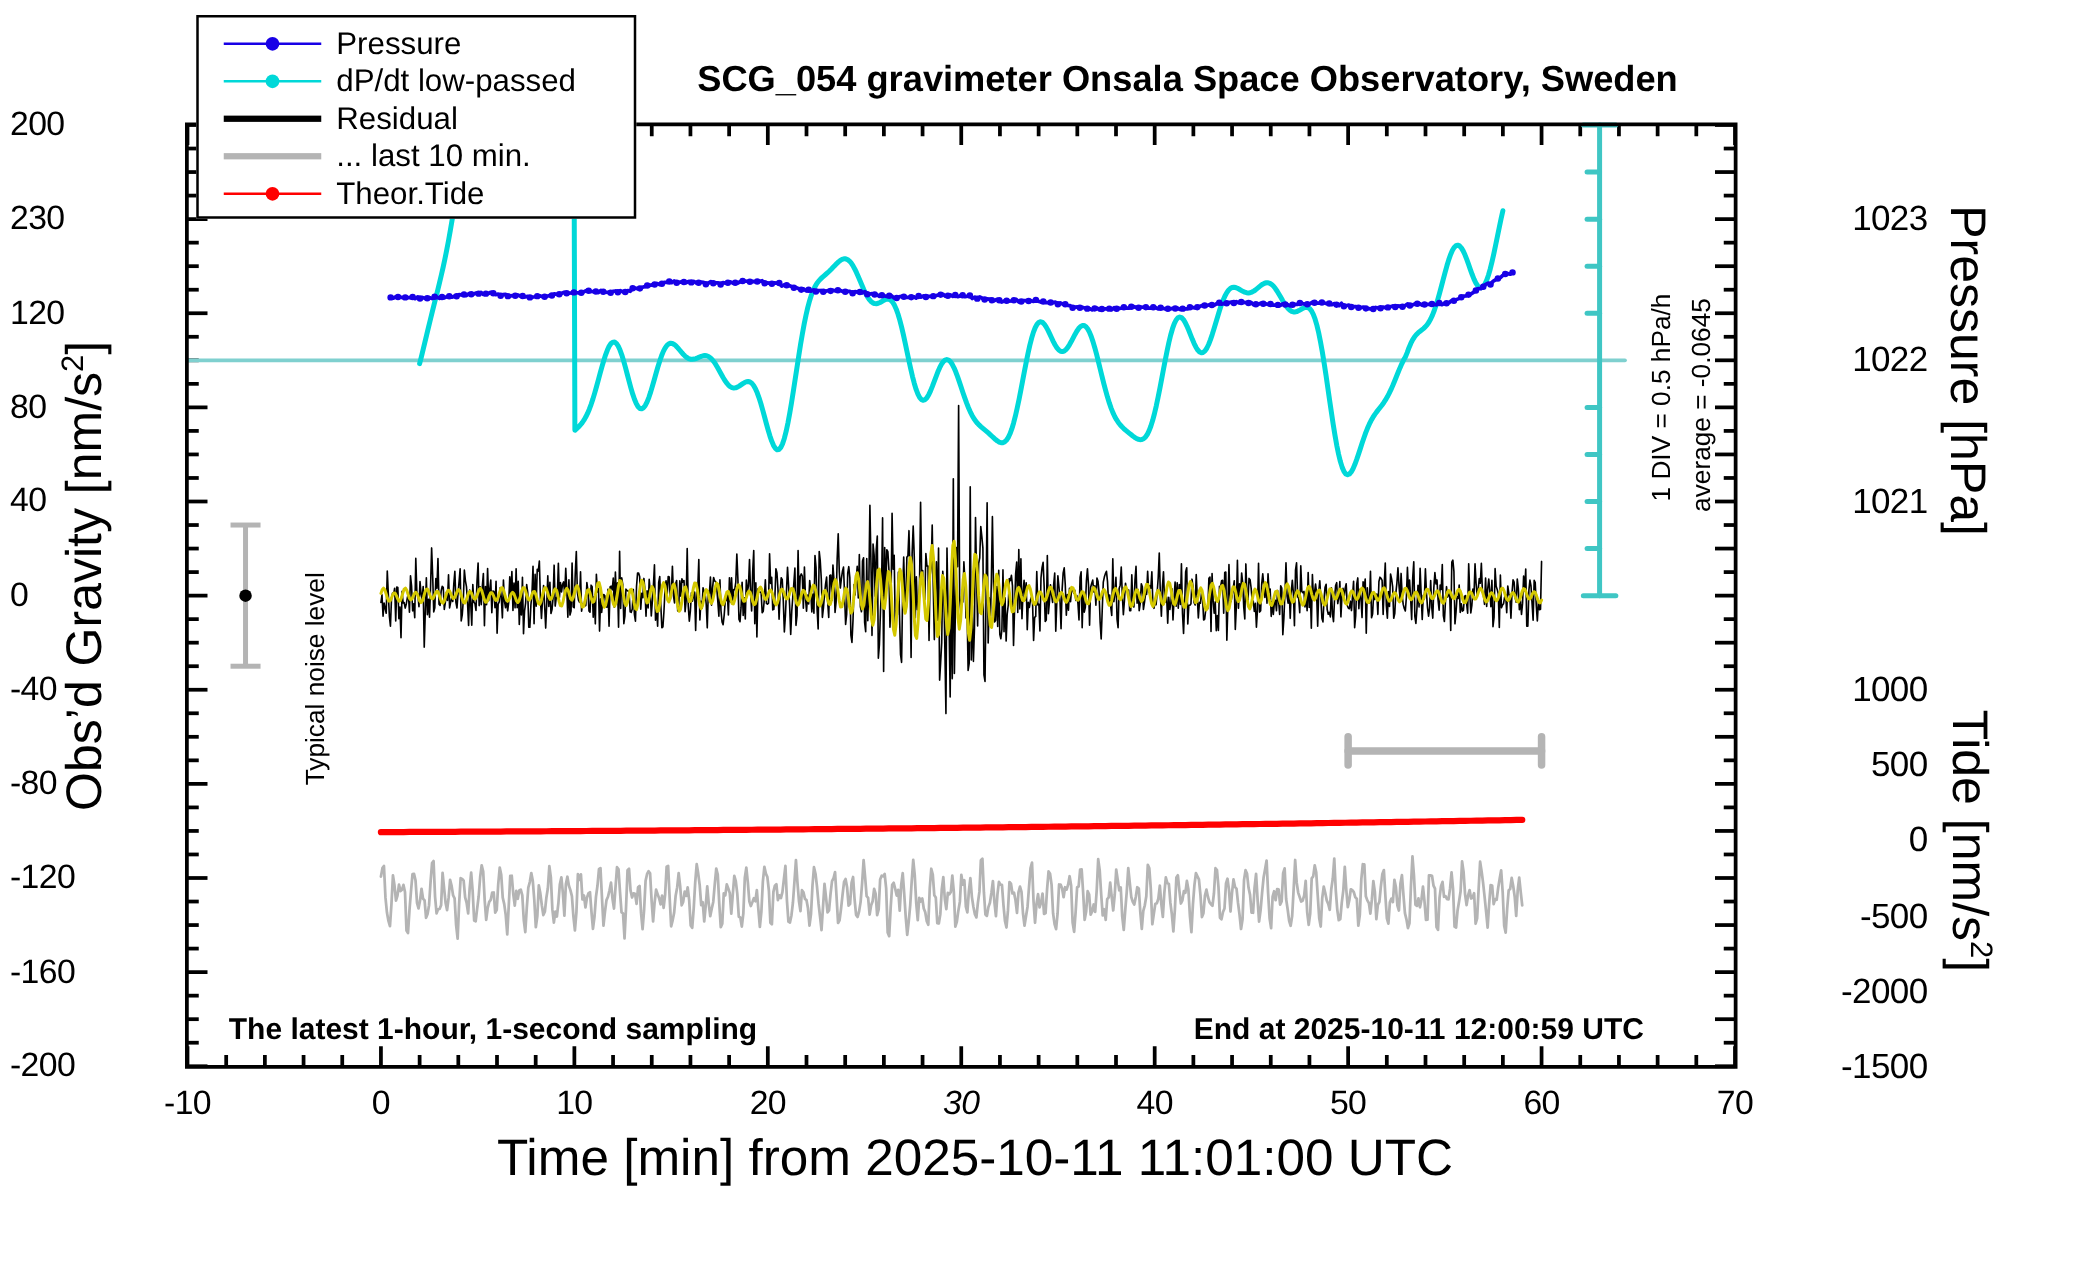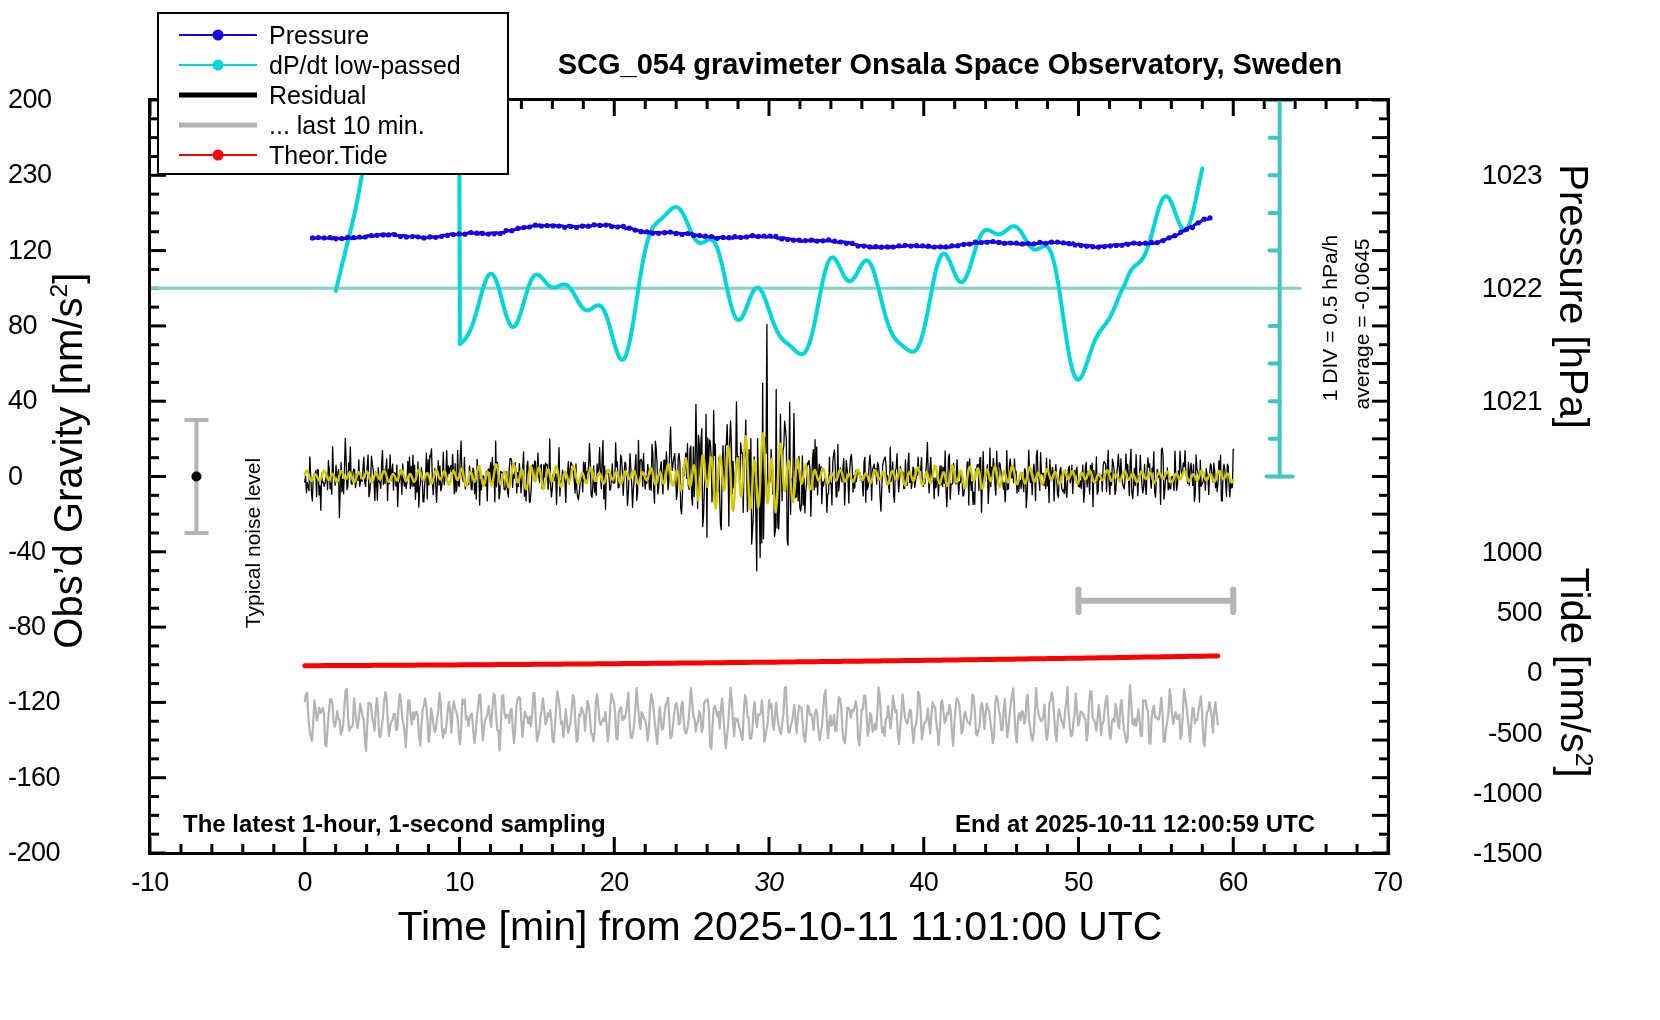--- a/index.html
+++ b/index.html
@@ -442,21 +442,21 @@
       <div class="xlab" style="left: 1018.5px; top: 867px;">50</div>
       <div class="xlab" style="left: 1173.25px; top: 867px;">60</div>
       <div class="xlab" style="left: 1328px; top: 867px;">70</div>
       <div class="y2lab" style="left: 1402px; top: 159.3px;">1023</div>
       <div class="y2lab" style="left: 1402px; top: 272.25px;">1022</div>
       <div class="y2lab" style="left: 1402px; top: 385.2px;">1021</div>
       <div class="y2lab" style="left: 1402px; top: 535.8px;">1000</div>
       <div class="y2lab" style="left: 1402px; top: 596.04px;">500</div>
       <div class="y2lab" style="left: 1402px; top: 656.28px;">0</div>
       <div class="y2lab" style="left: 1402px; top: 716.52px;">-500</div>
-      <div class="y2lab" style="left: 1402px; top: 776.76px;">-1000</div>
+      <div class="y2lab" style="left: 1402px; top: 776.76px;">-2000</div>
       <div class="y2lab" style="left: 1402px; top: 837px;">-1500</div>
     </div>
 
   <div class="foot" id="foot-left">The latest 1-hour, 1-second sampling</div>
   <div class="foot" id="foot-right">End at 2025-10-11 12:00:59 UTC</div>
 
   <div class="vtext" id="noise-label">Typical noise level</div>
   <div class="vtext" id="div-label">1 DIV = 0.5 hPa/h</div>
   <div class="vtext" id="avg-label">average = -0.0645</div>
 

